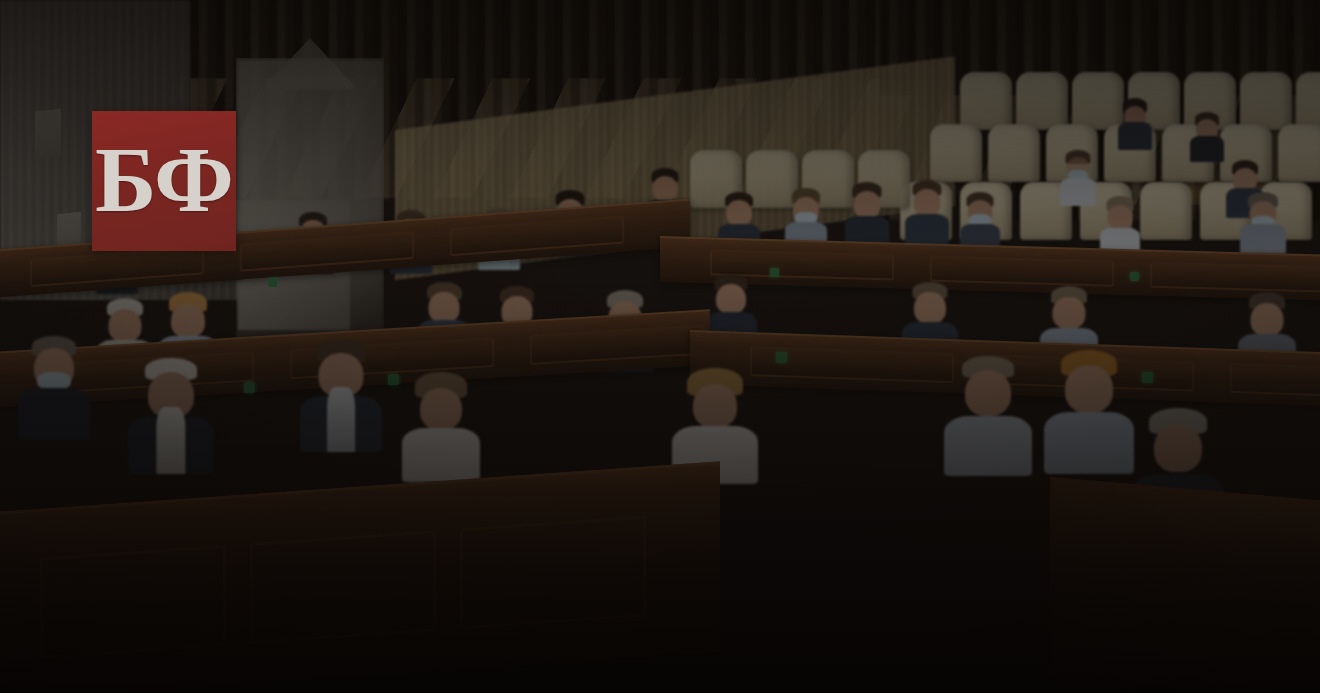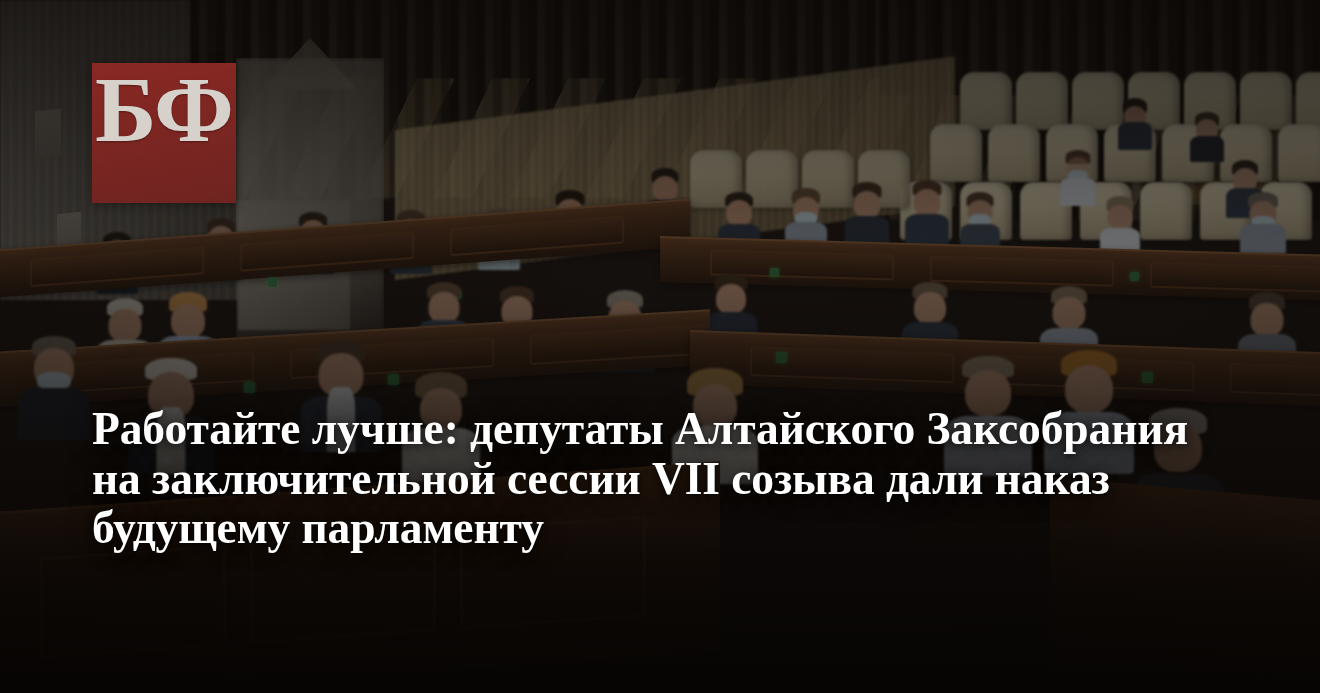--- a/index.html
+++ b/index.html
@@ -224,22 +224,23 @@
   }
 
   
   .brand{
     position:absolute;left:92px;top:63px;
     display:flex;align-items:center;
   }
   .logo-badge{
     width:144px;height:140px;
     background:linear-gradient(170deg,#8a2824 0%,#7d2622 45%,#6f2420 100%);
-    display:flex;align-items:flex-start;justify-content:center;
+    display:flex;align-items:center;justify-content:center;
     box-shadow:0 2px 10px rgba(0,0,0,.35);
+    margin-top:48px;
   }
   .logo-badge span{
     font-family:"Liberation Serif", serif;
     font-weight:700;
     font-size:93px;
     line-height:1;
     letter-spacing:-1px;
     color:#d6d2cb;
     text-shadow:0 1px 2px rgba(0,0,0,.35);
     padding-bottom:4px;
@@ -557,15 +558,14 @@
     <div class="topfade"></div>
     <div class="bottomfade"></div>
   </div>
 
   <div class="brand">
     <div class="logo-badge">
       <span>БФ</span>
     </div>
   </div>
 
-  <div class="headline">Работайте лучше: депутаты Алтайского Заксобрания на заключительной сессии VII созыва дали наказ будущему парламенту</div>
 
 </div>
 
 </body></html>

